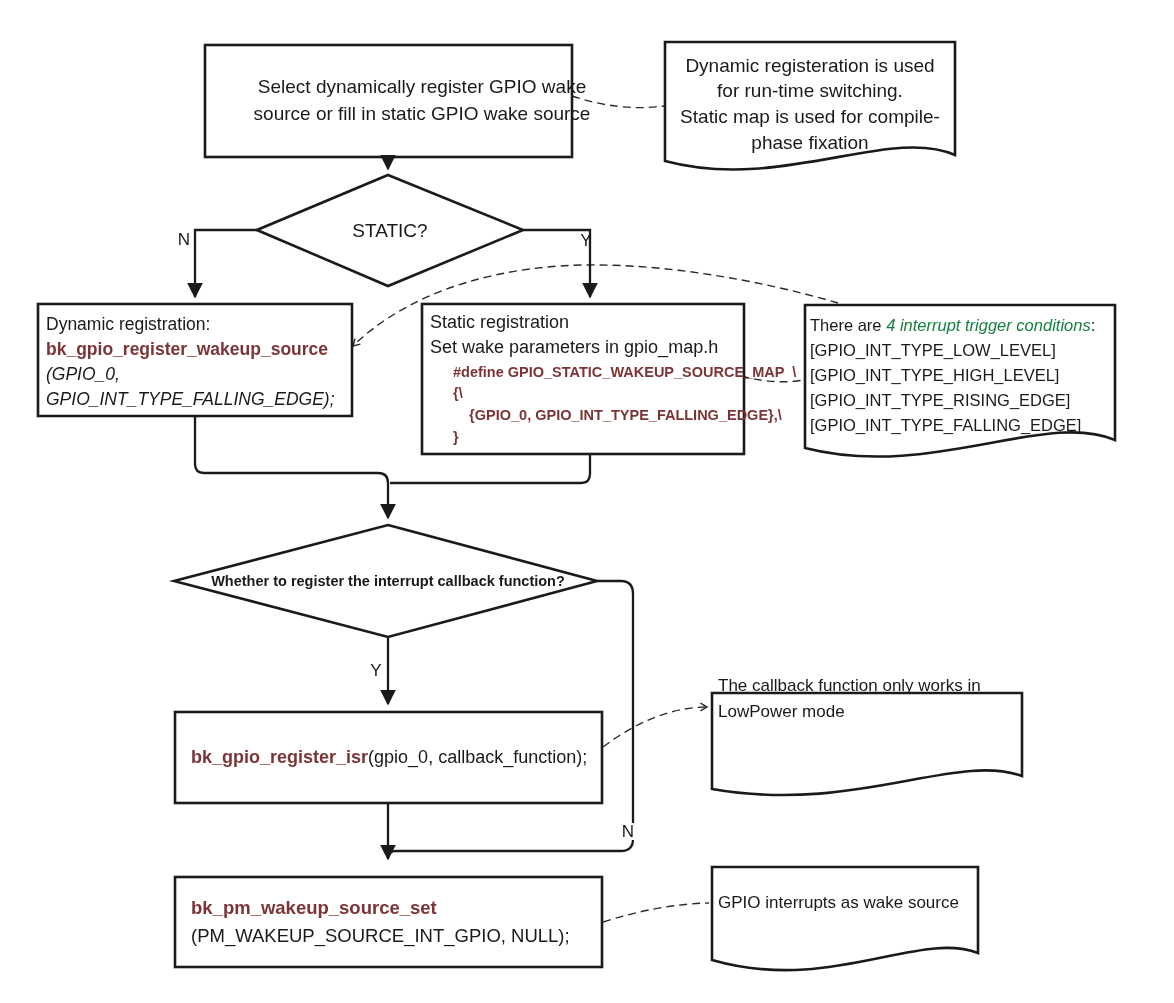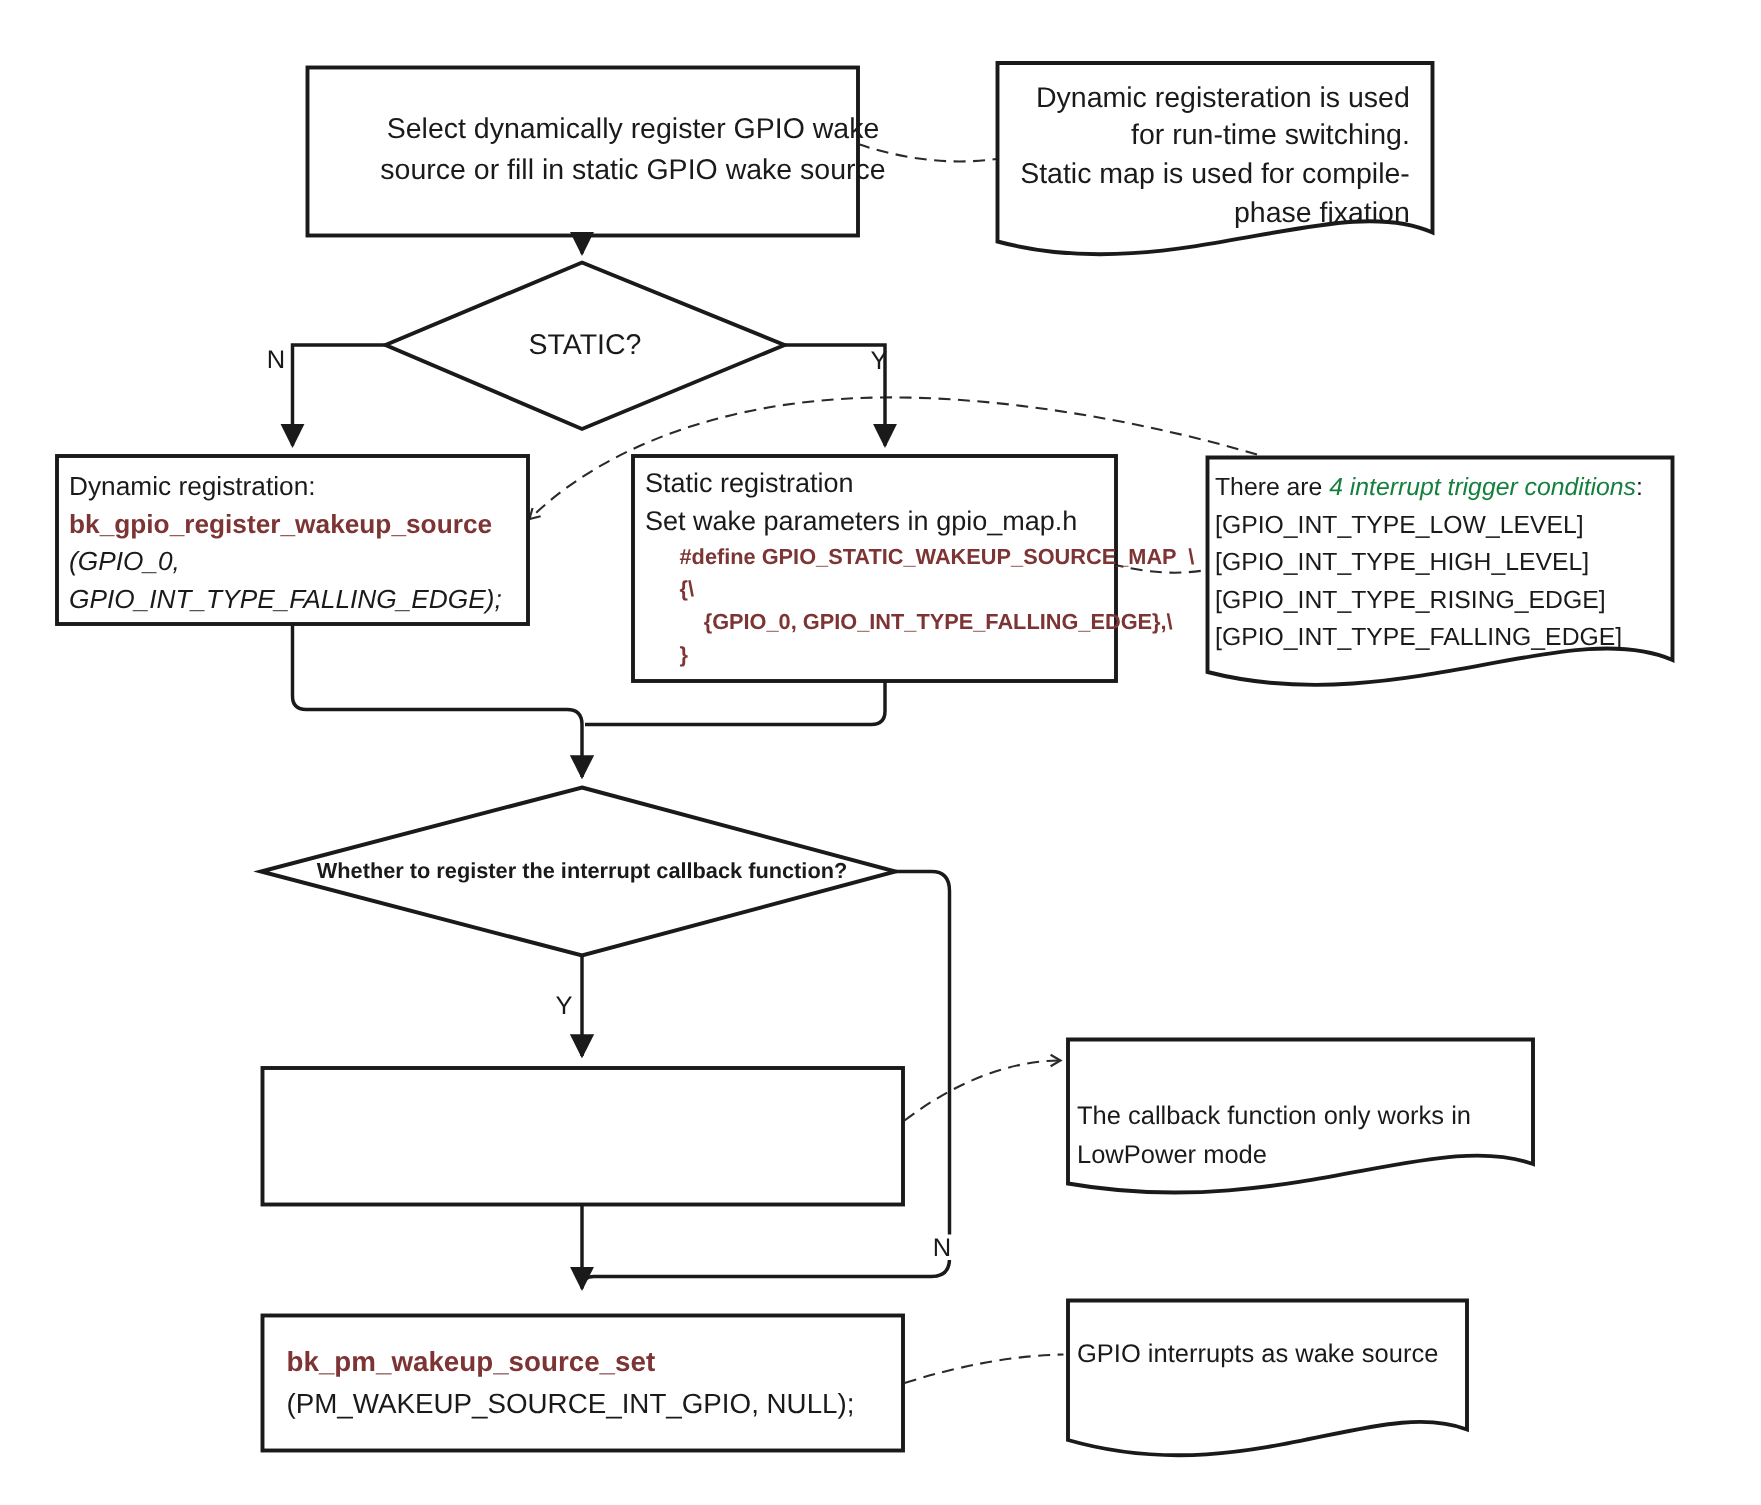--- a/index.html
+++ b/index.html
@@ -11,30 +11,30 @@
   .txt{position:absolute;color:#1a1a1a;}
   .center{display:flex;align-items:center;justify-content:center;text-align:center;}
   .vcenter{display:flex;flex-direction:column;justify-content:center;}
   .pre{white-space:pre-line;}
   .prex{white-space:pre;}
   .code{color:#7d3434;font-weight:bold;}
   .ital{font-style:italic;}
   .hl{color:#15803d;font-style:italic;}
   .lbl{font-size:17px;line-height:1;}
   .start-box{left:205px;top:45px;width:434px;height:112px;font-size:19px;line-height:1.4;}
-  .top-note{left:665px;top:46px;width:290px;height:116px;font-size:19px;line-height:1.35;text-align:right;}
+  .top-note{left:665px;top:46px;width:290px;height:116px;font-size:19px;line-height:1.35;}
   .d1-label{left:328px;top:219px;width:124px;height:24px;font-size:19px;}
   .dyn-box{left:46px;top:312px;width:300px;font-size:17.5px;line-height:1.42;}
   .stat-box{left:430px;top:310px;width:306px;}
   .stat-title{font-size:18px;line-height:1.38;}
   .stat-code{font-size:14.5px;line-height:1.5;margin-top:2px;margin-left:23px;}
   .trig-note{left:810px;top:313px;width:302px;font-size:16.5px;line-height:1.52;}
   .d2-label{left:193px;top:571px;width:390px;height:20px;font-size:14.5px;font-weight:bold;white-space:nowrap;}
   .isr-box{left:191px;top:712px;width:405px;height:91px;font-size:18px;}
-  .cb-note{left:718px;top:731px;width:290px;font-size:17px;line-height:1.5;}
+  .cb-note{left:718px;top:673px;width:290px;font-size:17px;line-height:1.5;}
   .pm-box{left:191px;top:877px;width:405px;height:90px;font-size:18.5px;line-height:1.5;}
   .wake-note{left:718px;top:893px;width:252px;font-size:17px;}
   .edge{position:absolute;width:20px;text-align:center;}
   .onwire{background:#ffffff;}
 </style>
 </head>
 <body>
 
 <div id="canvas">
 
@@ -119,20 +119,23 @@
     <div>[GPIO_INT_TYPE_LOW_LEVEL]</div>
     <div>[GPIO_INT_TYPE_HIGH_LEVEL]</div>
     <div>[GPIO_INT_TYPE_RISING_EDGE]</div>
     <div>[GPIO_INT_TYPE_FALLING_EDGE]</div>
   </div>
 
   <div class="txt center d2-label">Whether to register the interrupt callback function?</div>
   <div class="txt edge lbl" style="left:366px;top:662px;">Y</div>
   <div class="txt edge lbl onwire" style="left:618px;top:823px;">N</div>
 
+  <div class="txt vcenter isr-box">
+    <div><span class="code">bk_gpio_register_isr</span><span>(gpio_0, callback_function);</span></div>
+  </div>
 
   <div class="txt pre cb-note">The callback function only works in
 LowPower mode</div>
 
   <div class="txt vcenter pm-box">
     <div class="code">bk_pm_wakeup_source_set</div>
     <div>(PM_WAKEUP_SOURCE_INT_GPIO, NULL);</div>
   </div>
 
   <div class="txt wake-note">GPIO interrupts as wake source</div>

